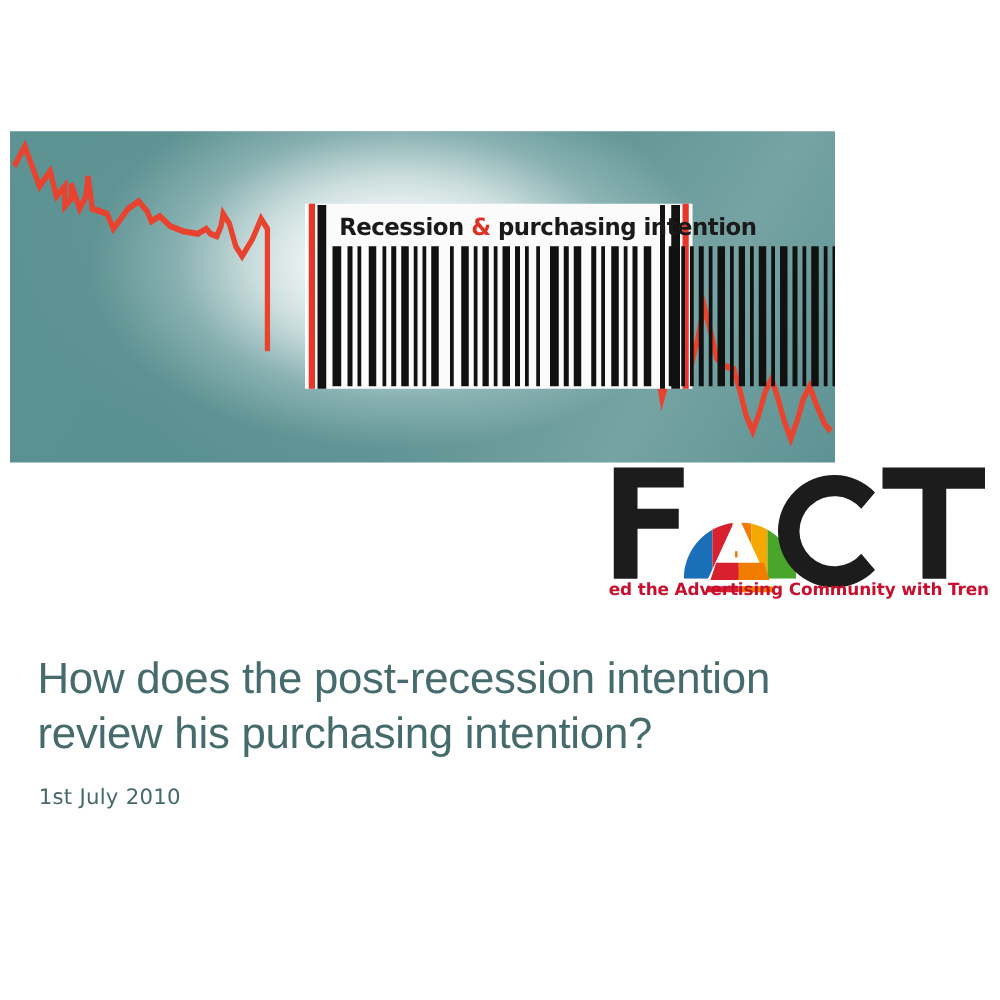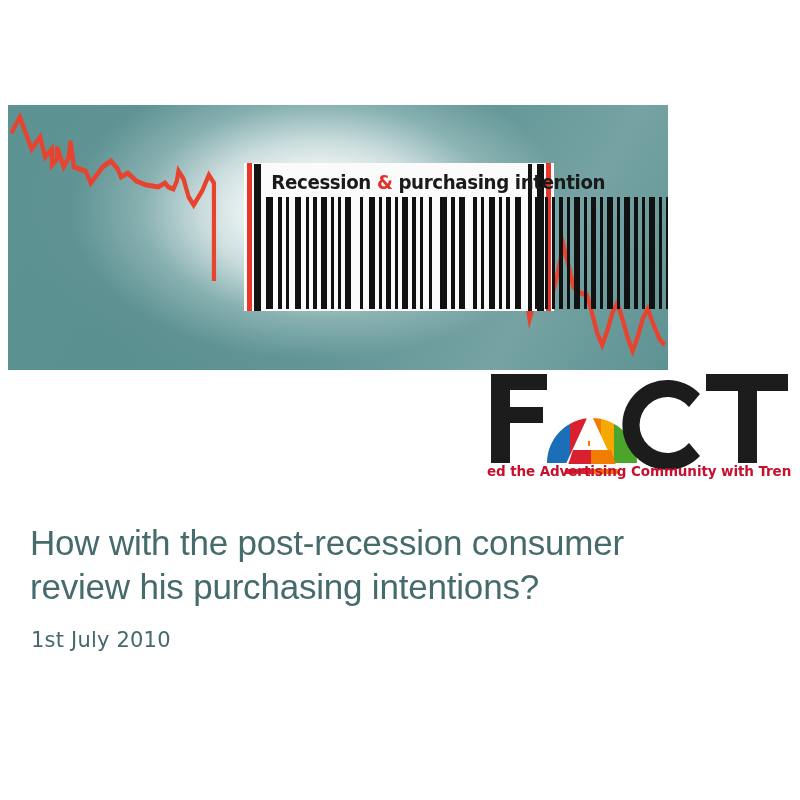--- a/index.html
+++ b/index.html
@@ -131,21 +131,21 @@
     letter-spacing: -0.2px;
   }
   .headline .ln { display: block; }
 
   .date {
     position: absolute;
     left: 31px;
     top: 628px;
     color: #46696b;
     font-family: "DejaVu Sans", sans-serif;
-    font-size: 21px;
+    font-size: 17px;
     font-weight: 400;
     letter-spacing: 0.2px;
     text-align: center;
   }
 </style>
 </head>
 <body>
 
 <div class="banner">
 
@@ -276,17 +276,17 @@
 
     <g>
       <path fill="#1c1c1c" d="M219 4 h82 v17 h-31 v72 h-19 v-72 h-32 z"></path>
     </g>
 
     <text x="152" y="106" text-anchor="middle" font-family="DejaVu Sans, sans-serif" font-size="13.5" font-weight="600" fill="#c8102e" letter-spacing="-0.1">Feed the Advertising Community with Trends</text>
   </svg>
 </div>
 
 <div class="headline">
-  <span class="ln">How with the post-recession consumer</span>
-  <span class="ln">review his purchasing intentions?</span>
+  <span class="ln">How does the post-recession intention</span>
+  <span class="ln">review his purchasing intention?</span>
 </div>
 
 <div class="date">1st July 2010</div>
 
 </body></html>

